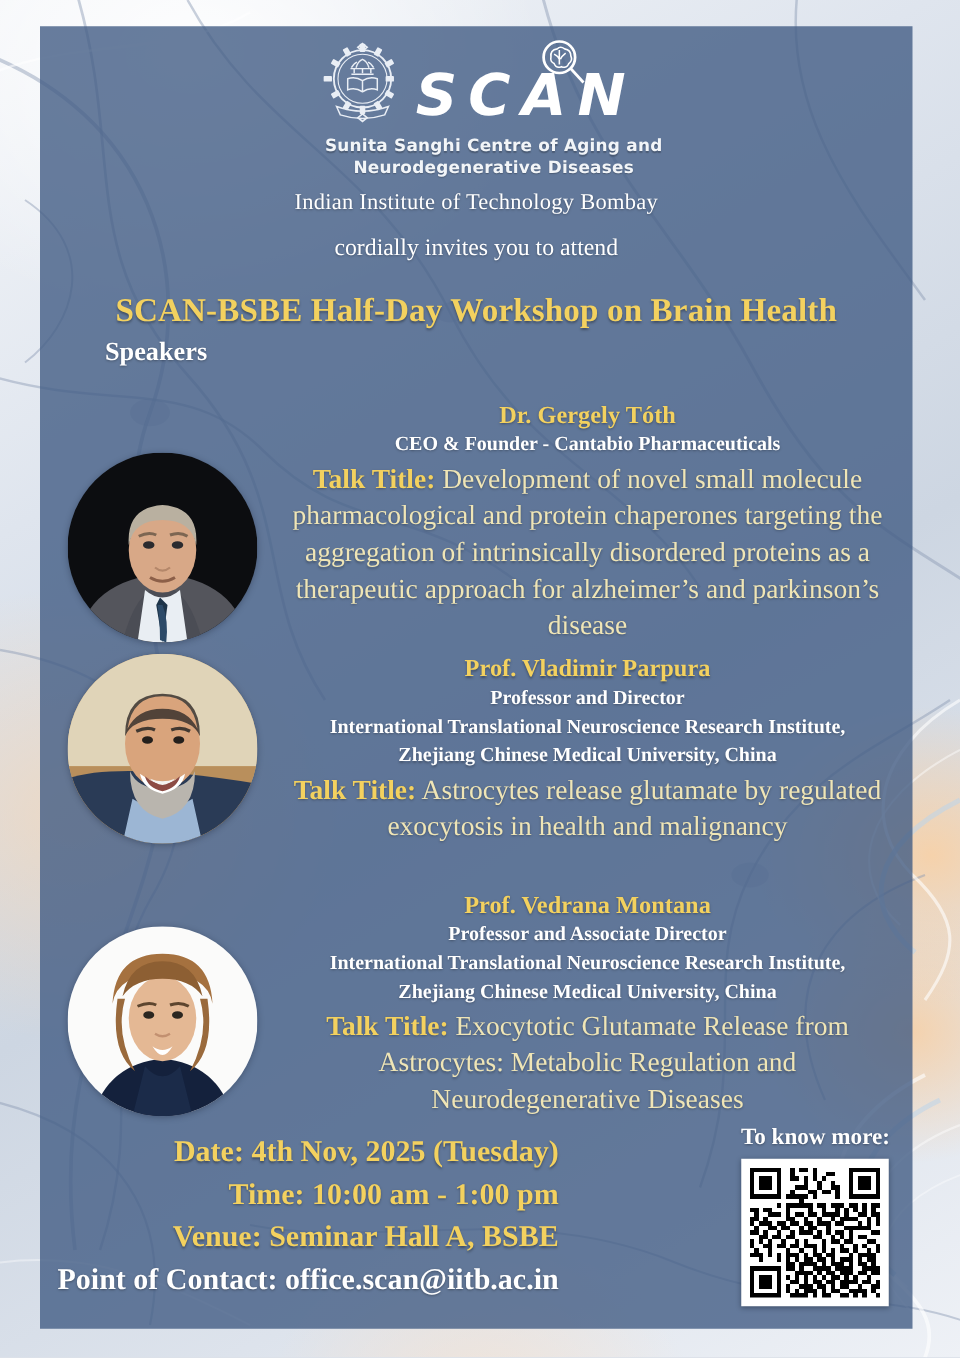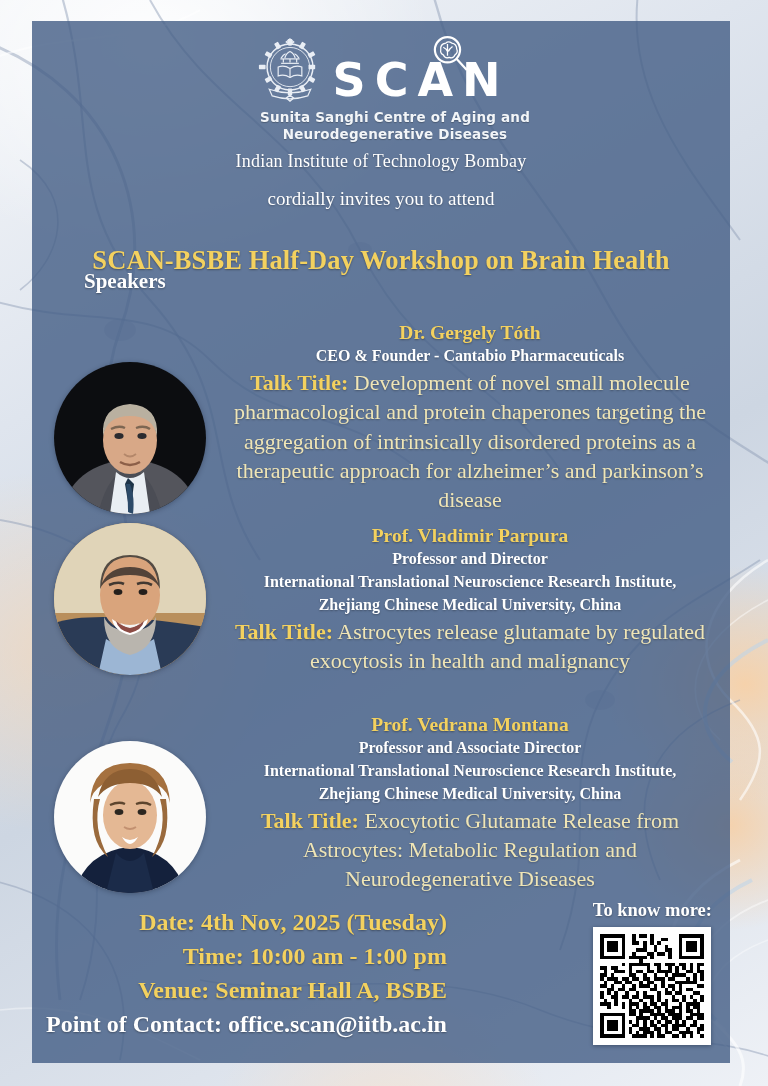--- a/index.html
+++ b/index.html
@@ -41,22 +41,22 @@
     box-shadow: 0 0 0 0 rgba(0,0,0,0);
   }
   #panel-inner { position: relative; width: 100%; height: 100%; }
 
   
   #logo-block {
     position: absolute; left: 0; top: 8px; width: 100%;
     text-align: center;
   }
   .logo-row {
-    display: flex; align-items: flex-end; justify-content: center;
-    gap: 6px; height: 78px;
+    display: flex; align-items: flex-start; justify-content: center;
+    gap: 6px; height: 78px; font-style: italic;
   }
   #iitb-seal { width: 74px; height: 74px; display: block; }
   #scan-wordmark-wrap { position: relative; height: 74px; }
   #scan-word {
     font-family: "DejaVu Sans", sans-serif;
     font-weight: 700;
     font-size: 46px;
     letter-spacing: 9px;
     color: #ffffff;
     line-height: 74px;
@@ -85,21 +85,21 @@
   #institute-name {
     font-size: 18px; color: #ffffff; letter-spacing: 0.2px;
     text-shadow: 0 1px 2px rgba(0,0,0,0.30);
   }
   #invite-line {
     font-size: 19px; color: #ffffff; margin-top: 16px;
     text-shadow: 0 1px 2px rgba(0,0,0,0.28);
   }
   #workshop-title {
     font-size: 26.5px; font-weight: bold; color: #f3d15f;
-    margin-top: 35px; letter-spacing: 0.1px;
+    margin-top: 23px; letter-spacing: 0.1px;
     text-shadow: 0 1px 2px rgba(0,0,0,0.35);
   }
   #speakers-label {
     position: absolute; left: 52px; top: 248px;
     font-size: 21px; font-weight: bold; color: #ffffff;
     text-shadow: 0 1px 2px rgba(0,0,0,0.32);
   }
 
   
   .speaker {

